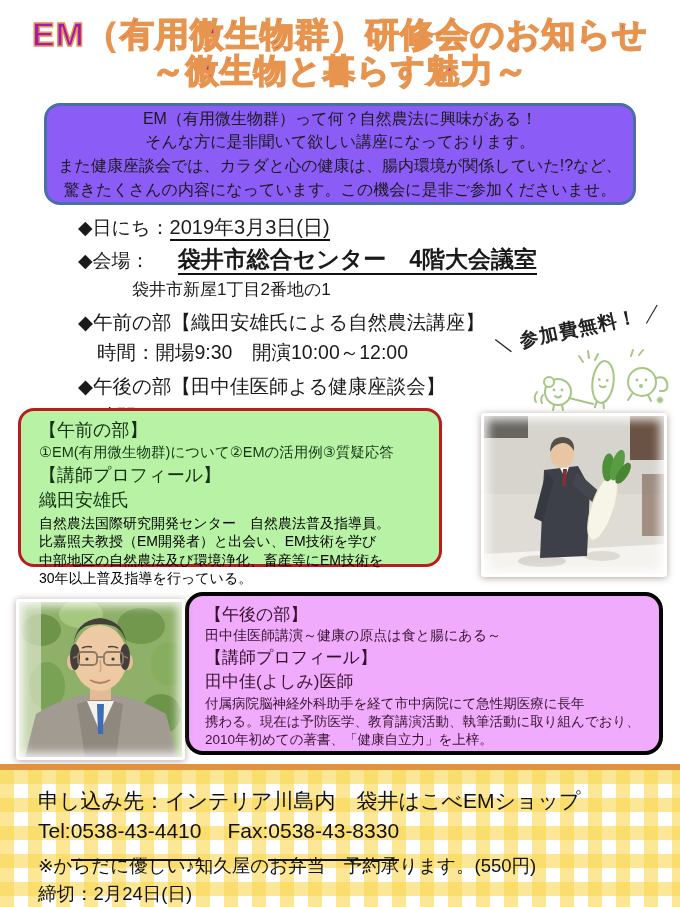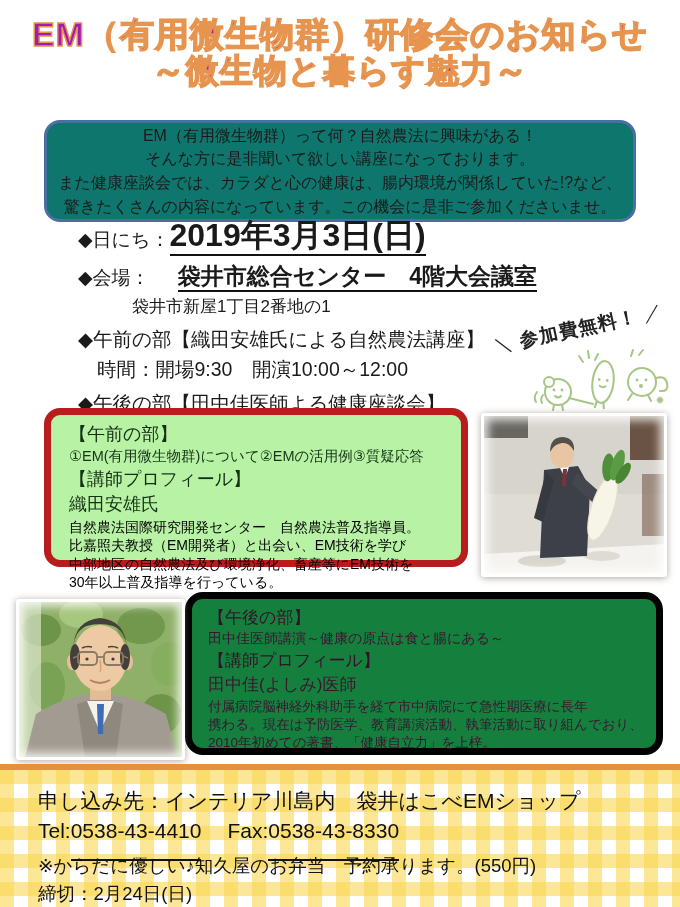--- a/index.html
+++ b/index.html
@@ -10,55 +10,55 @@
   
   .title{
     position:absolute;top:16px;left:0;width:100%;text-align:center;
     font-weight:bold;letter-spacing:1px;line-height:1.08;
     color:#a21caf;-webkit-text-stroke:1.4px #e6944e;text-shadow:0 0 1px #eda55f;
   }
   .title .l1{font-size:34px;}
   .title .l2{font-size:33px;}
   
   .intro-box{
-    position:absolute;left:44px;top:120px;width:586px;height:96px;
-    border:3px solid #4a6fa5;border-radius:16px;background:#0f766e;
+    position:absolute;left:44px;top:103px;width:586px;height:96px;
+    border:3px solid #4a6fa5;border-radius:16px;background:#8b5cf6;
     display:flex;flex-direction:column;justify-content:center;align-items:center;
     font-size:16px;line-height:1.47;text-align:center;color:#1a1a1a;
   }
   
   .details{position:absolute;left:78px;top:214px;width:470px;font-size:19px;}
   .details .row{margin:0 0 3px 0;white-space:nowrap;}
-  .big-ul{font-size:32px;font-weight:bold;border-bottom:2.5px solid #111;padding-bottom:1px;}
+  .big-ul{font-size:20px;font-weight:normal;border-bottom:2.5px solid #111;padding-bottom:1px;}
   .venue-ul{font-size:23px;font-weight:bold;border-bottom:2.5px solid #111;padding-bottom:1px;margin-left:28px;}
   .addr{font-size:17px;margin:3px 0 8px 54px;}
   .session{font-size:19.5px;margin-top:7px;}
   .time{font-size:19.5px;margin:3px 0 6px 19px;}
   
   .free-badge{
     position:absolute;left:492px;top:314px;width:190px;
     transform:rotate(-12deg);font-size:19px;font-weight:600;color:#222;
     white-space:nowrap;letter-spacing:1px;
   }
   .free-badge .mark{font-weight:400;}
   .microbes{position:absolute;left:531px;top:340px;}
   
   .morning-box{
-    position:absolute;left:44px;top:408px;width:424px;height:159px;box-sizing:border-box;
-    background:#b7f2a5;border:7px solid #b91c1c;border-radius:16px;
+    position:absolute;left:18px;top:408px;width:424px;height:159px;box-sizing:border-box;
+    background:#b7f2a5;border:3px solid #b91c1c;border-radius:16px;
     padding:7px 12px 6px 18px;color:#153315;
   }
   .box-h{font-size:18px;color:#143014;margin:0;}
   .morning-box .topics{font-size:14.5px;margin:1px 0 1px 0;color:#163616;}
   .morning-box .name{font-size:18px;margin:1px 0 2px 0;}
   .morning-box .plines{font-size:14px;line-height:1.32;color:#000000;}
   
   .afternoon-box{
     position:absolute;left:185px;top:592px;width:478px;height:163px;box-sizing:border-box;
-    background:#15803d;border:7px solid #000000;border-radius:18px;
+    background:#f0abfc;border:4px solid #000000;border-radius:18px;
     padding:7px 12px 6px 16px;color:#3a1530;
   }
   .afternoon-box .box-h{font-size:17px;color:#33122a;}
   .afternoon-box .subtitle{font-size:14px;margin:1px 0;}
   .afternoon-box .name{font-size:17px;margin:1px 0 2px 0;}
   .afternoon-box .plines{font-size:13.5px;line-height:1.33;}
   
   .photo{
     position:absolute;border:3px solid #fff;border-radius:3px;
     box-shadow:0 1px 7px rgba(110,95,85,.55), inset 0 0 0 1px #fff;

